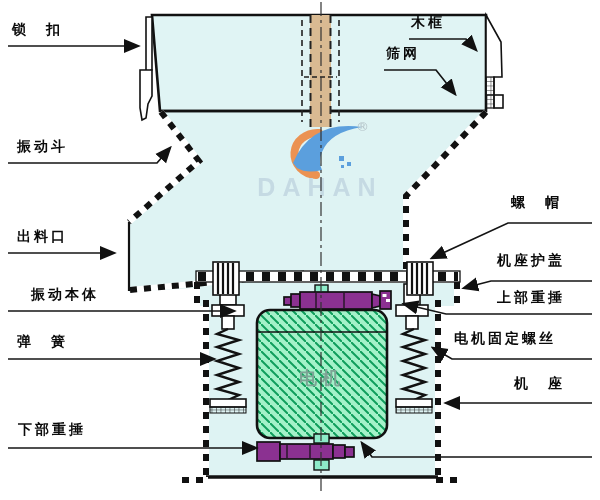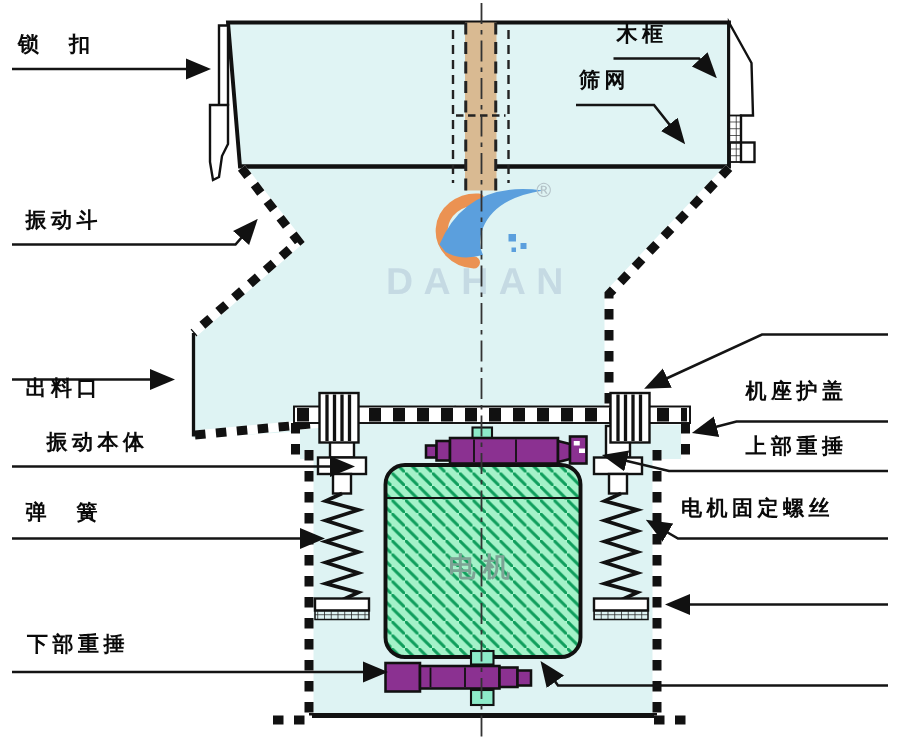--- a/index.html
+++ b/index.html
@@ -195,23 +195,25 @@
     <path class="ln" d="M592,281 L491,281 L464,288" marker-end="url(#arr)"></path>
     <path class="ln" d="M592,314 L446,314 L404,304" marker-end="url(#arr)"></path>
     <path class="ln" d="M592,359 L452,359 L433,348" marker-end="url(#arr)"></path>
     <path class="ln" d="M592,403 L446,403" marker-end="url(#arr)"></path>
     <path class="ln" d="M592,457 L372,457 L362,443" marker-end="url(#arr)"></path>
   </g>
 </svg>
 
 <div class="lab" style="left:12px;top:22px;">锁　扣</div>
 <div class="lab" style="left:17px;top:139px;">振动斗</div>
-<div class="lab" style="left:17px;top:229px;margin-top:22px;">出料口</div>
+<div class="lab" style="left:17px;top:229px;">出料口</div>
 <div class="lab" style="left:15px;top:287px;margin-left:16px;">振动本体</div>
 <div class="lab" style="left:18px;top:422px;">下部重捶</div>
 <div class="lab" style="left:17px;top:334px;">弹　簧</div>
 
 <div class="lab" style="left:411px;top:15px;">木框</div>
 <div class="lab" style="left:386px;top:46px;">筛网</div>
+<div class="lab" style="left:511px;top:195px;">螺　帽</div>
 <div class="lab" style="left:497px;top:290px;">上部重捶</div>
 <div class="lab" style="left:497px;top:253px;">机座护盖</div>
 <div class="lab" style="left:454px;top:331px;">电机固定螺丝</div>
+<div class="lab" style="left:514px;top:376px;">机　座</div>
 </div>
 
 </body></html>

